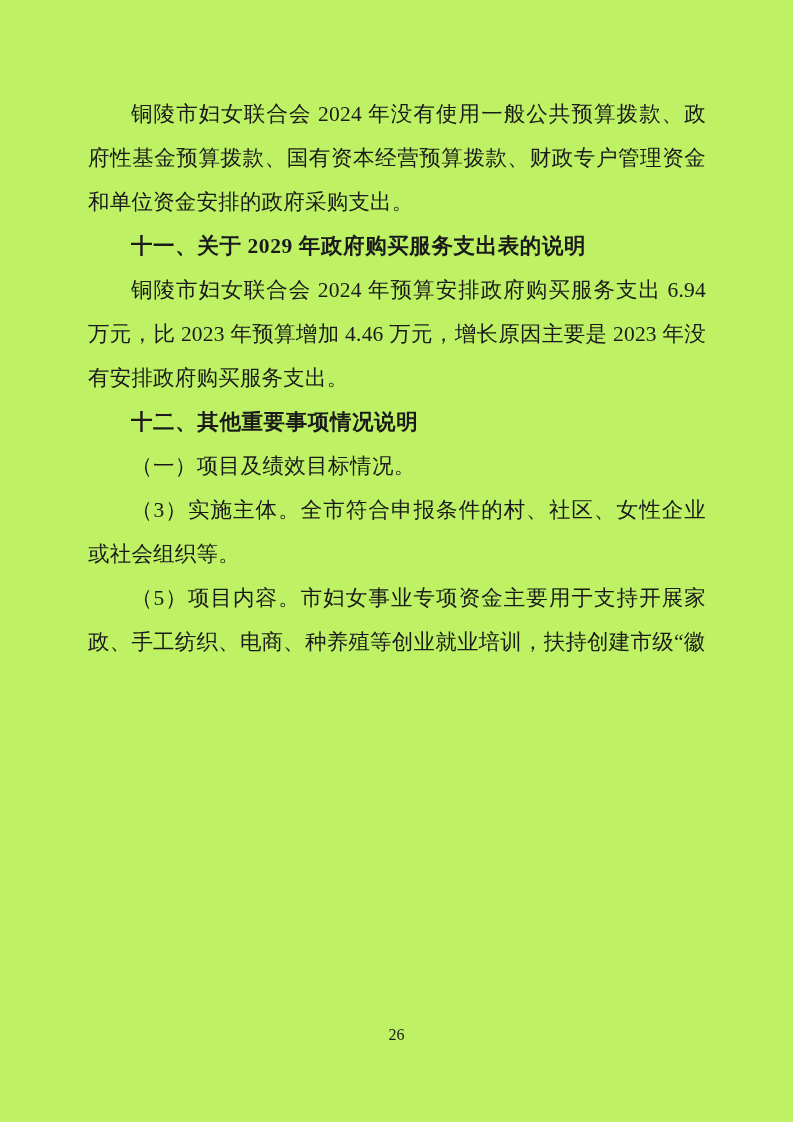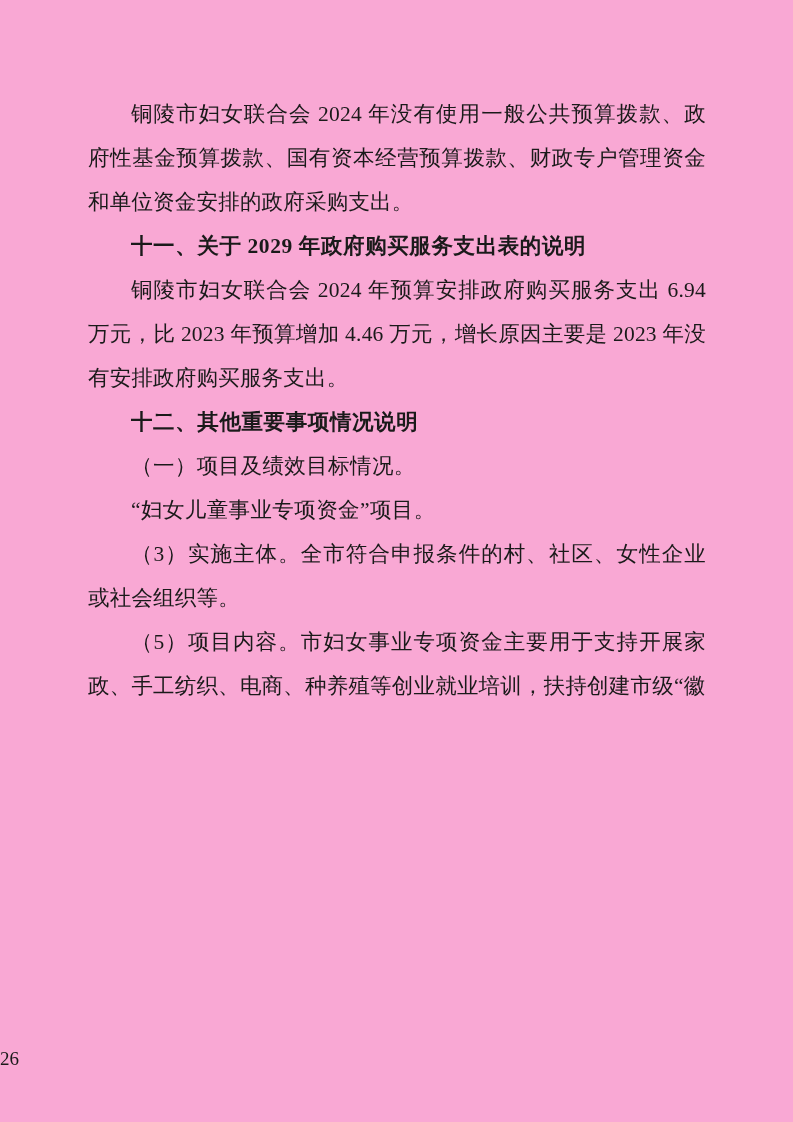--- a/index.html
+++ b/index.html
@@ -8,21 +8,21 @@
     background: #8d8d8d;
   }
   body {
     font-family: "Liberation Serif", "DejaVu Serif", serif;
   }
   .page {
     position: relative;
     width: 793px;
     height: 1122px;
     margin: 0 auto;
-    background: #f9a8d4;
+    background: #bef264;
     overflow: hidden;
     box-sizing: border-box;
   }
   .content {
     position: absolute;
     left: 88px;
     top: 92px;
     width: 618px;
   }
   p {
@@ -44,35 +44,34 @@
   }
   p.subheading {
     font-weight: normal;
     text-indent: 43px;
     letter-spacing: 0.4px;
   }
   .page-number {
     position: absolute;
     left: 0;
     right: 0;
-    top: 1048px;
-    text-align: left;
-    font-size: 19px;
+    top: 1026px;
+    text-align: center;
+    font-size: 16px;
     color: #1a1a1a;
     font-family: "Liberation Serif", "DejaVu Serif", serif;
   }
 </style>
 </head>
 <body>
 
 <div class="page">
   <div class="content">
     <p class="indent">铜陵市妇女联合会 2024 年没有使用一般公共预算拨款、政府性基金预算拨款、国有资本经营预算拨款、财政专户管理资金和单位资金安排的政府采购支出。</p>
     <p class="heading">十一、关于 2029 年政府购买服务支出表的说明</p>
     <p class="indent">铜陵市妇女联合会 2024 年预算安排政府购买服务支出 6.94 万元，比 2023 年预算增加 4.46 万元，增长原因主要是 2023 年没有安排政府购买服务支出。</p>
     <p class="heading">十二、其他重要事项情况说明</p>
     <p class="subheading">（一）项目及绩效目标情况。</p>
-    <p class="subheading">“妇女儿童事业专项资金”项目。</p>
     <p class="indent">（3）实施主体。全市符合申报条件的村、社区、女性企业或社会组织等。</p>
     <p class="indent">（5）项目内容。市妇女事业专项资金主要用于支持开展家政、手工纺织、电商、种养殖等创业就业培训，扶持创建市级“徽</p>
   </div>
   <div class="page-number">26</div>
 </div>
 
 </body></html>

